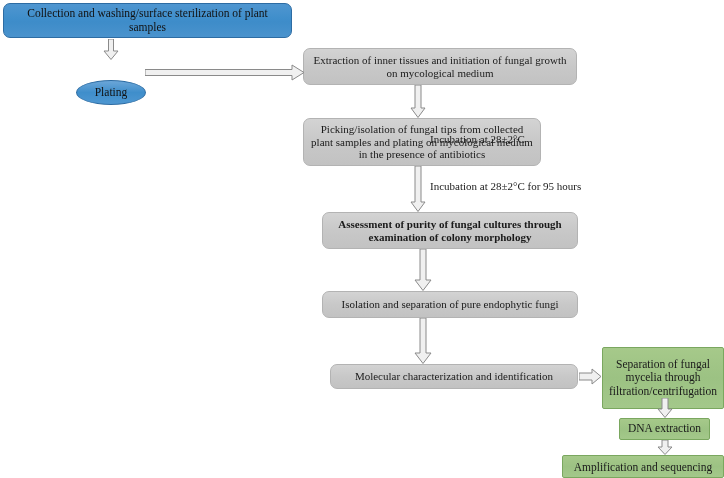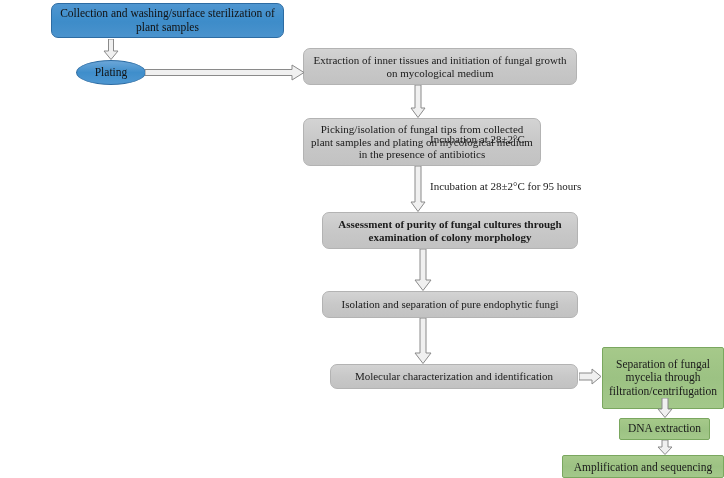--- a/index.html
+++ b/index.html
@@ -34,20 +34,21 @@
     border-radius: 7px;
     font-size: 11.5px;
     color: #111111;
   }
   .node-ellipse {
     background: linear-gradient(to bottom, #6ba6d8 0%, #3f8ecb 50%, #4e97d1 100%);
     border: 1px solid #2d6ca3;
     border-radius: 50%;
     font-size: 11.5px;
     color: #111111;
+    margin-top: 20px;
   }
   .node-gray {
     background: linear-gradient(to bottom, #d3d3d3 0%, #c8c8c8 50%, #c2c2c2 100%);
     border: 1px solid #b3b3b3;
     border-radius: 7px;
     font-size: 11px;
   }
   .node-green {
     background: linear-gradient(to bottom, #a6c98a 0%, #9cc283 50%, #a3c88a 100%);
     border: 1px solid #7aa75f;
@@ -65,21 +66,21 @@
   }
   .arrow svg {
     display: block;
   }
 </style>
 </head>
 <body>
 
 <div id="canvas">
 
-  <div class="node node-blue" style="left:3px; top:3px; width:233px; height:35px;margin-left:48px;">
+  <div class="node node-blue" style="left:3px; top:3px; width:289px; height:35px;">
     <span>Collection and washing/surface sterilization of plant samples</span>
   </div>
 
   <div class="node node-ellipse" style="left:76px; top:60px; width:70px; height:25px;">
     <span>Plating</span>
   </div>
 
   <div class="node node-gray" style="left:303px; top:48px; width:274px; height:37px;">
     <span>Extraction of inner tissues and initiation of fungal growth on mycological medium</span>
   </div>

